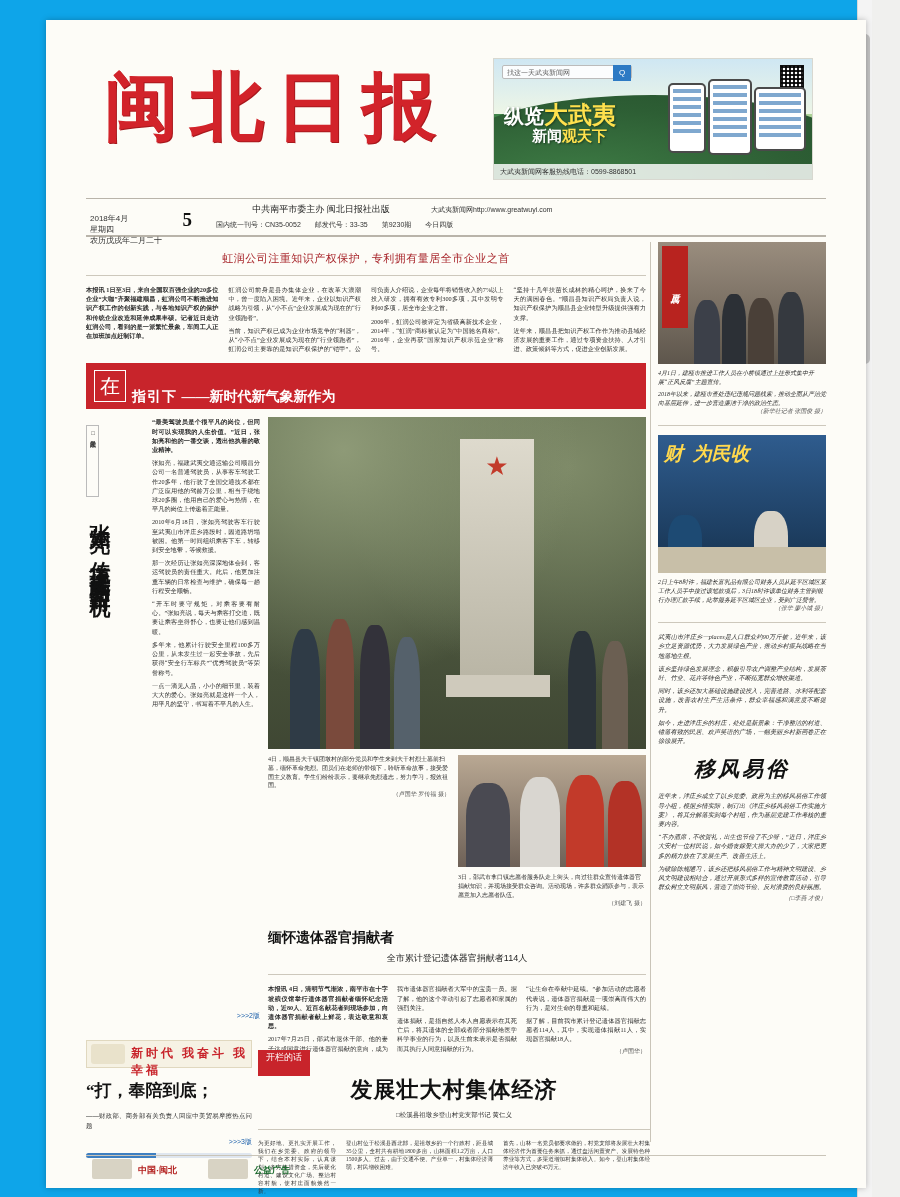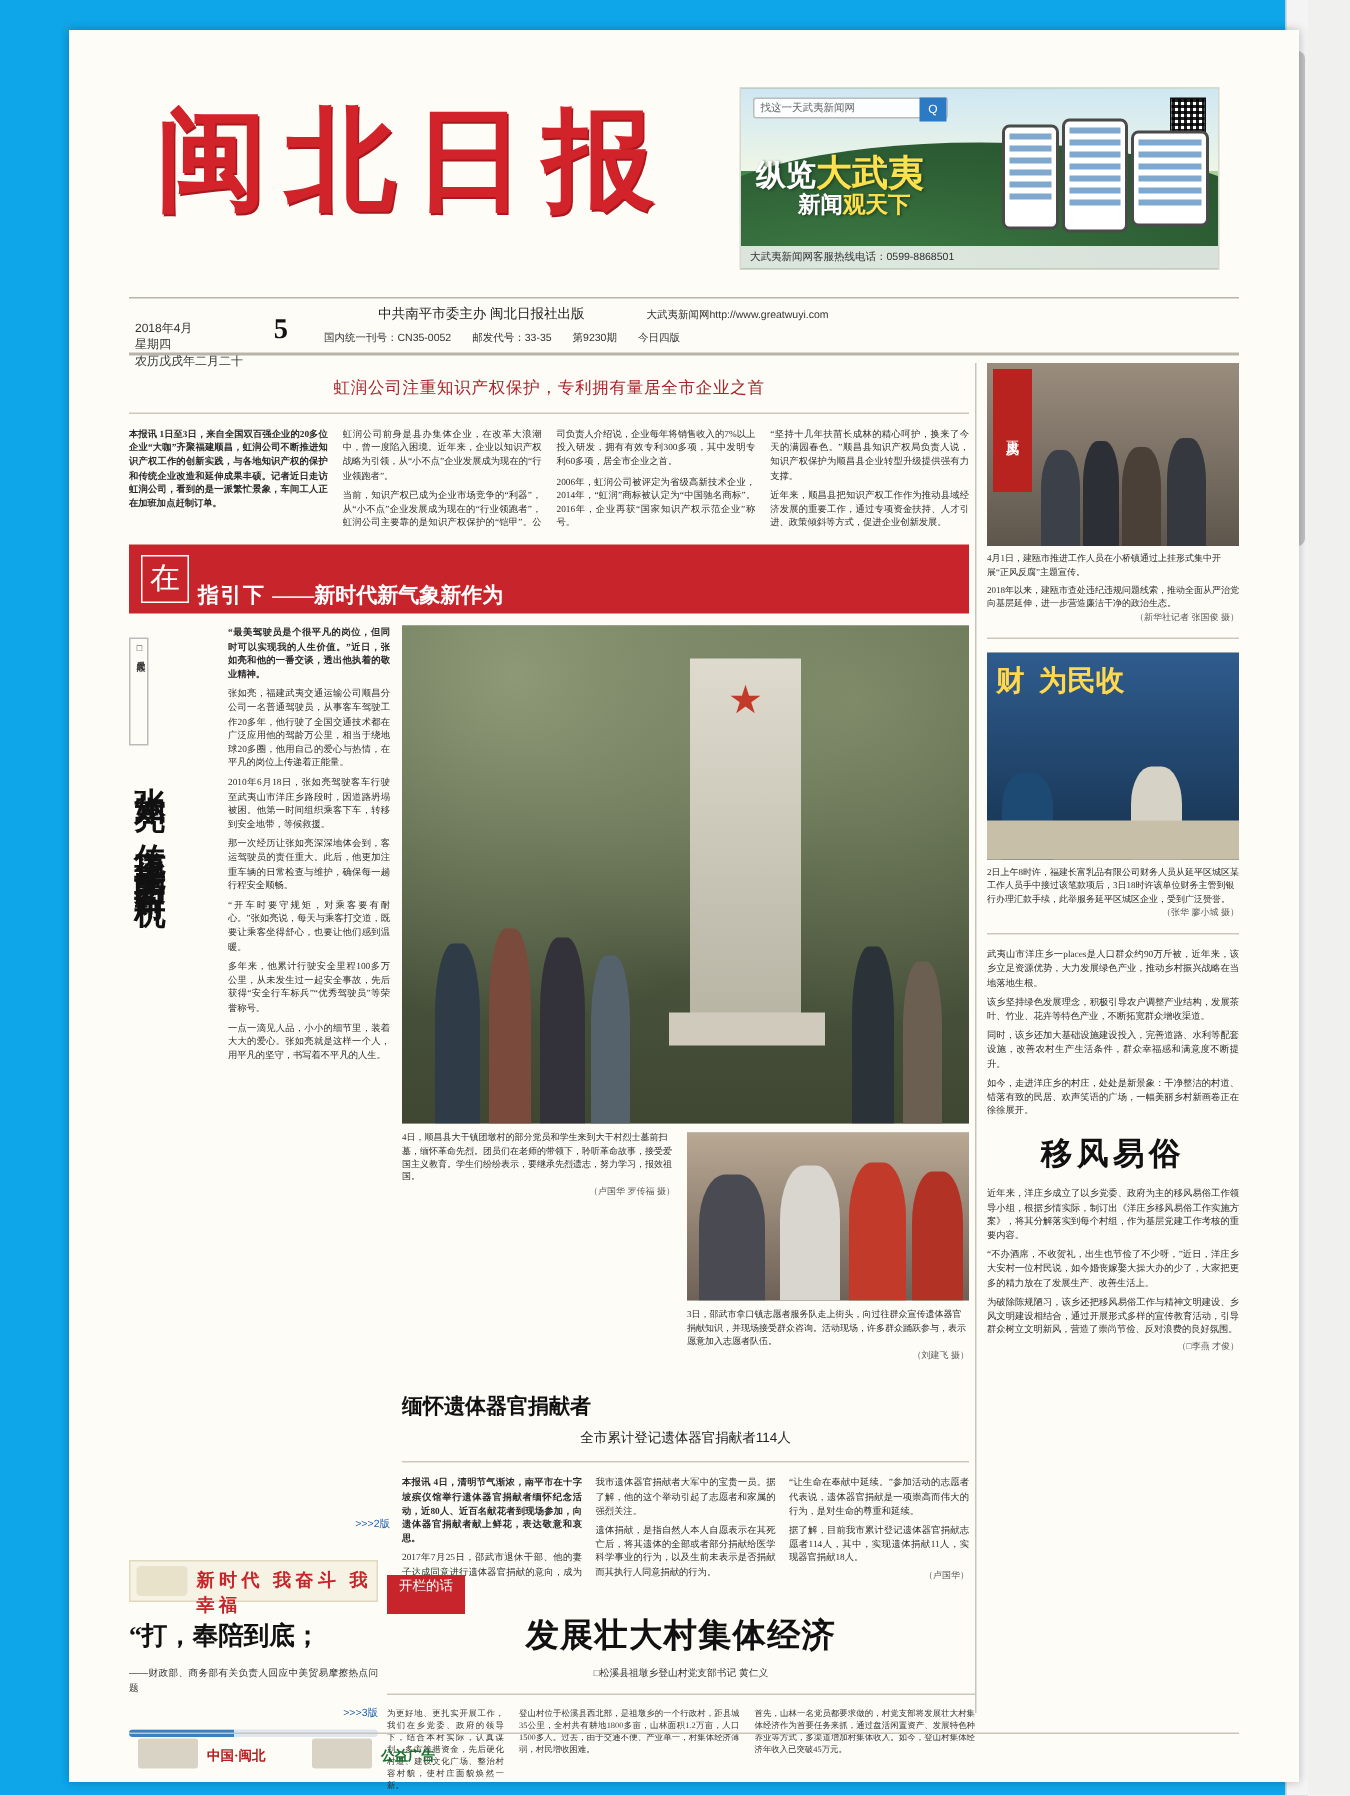--- a/index.html
+++ b/index.html
@@ -38,21 +38,21 @@
   .infostrip{position:absolute;left:40px;top:178px;width:740px;height:36px;border-top:1px solid #b9b4aa;border-bottom:2px solid #b9b4aa;}
   .dateblk{position:absolute;left:0;top:2px;width:120px;font-size:8px;color:#333;text-align:center;line-height:11px;margin-top:12px;}
   .dateblk .big{position:absolute;right:14px;top:1px;font-size:19px;font-weight:bold;color:#111;font-family:"Liberation Serif",serif;}
   .dateblk .l1{text-align:left;padding-left:4px;}
   .pub{position:absolute;left:130px;top:4px;width:210px;text-align:center;font-size:9px;color:#222;line-height:13px;}
   .web{position:absolute;left:345px;top:6px;font-size:7px;color:#333;}
   .nums{position:absolute;left:130px;top:21px;width:470px;font-size:7px;color:#333;display:flex;gap:14px;}
 
   
   .col-left{position:absolute;left:40px;top:222px;width:560px;}
-  .col-right{position:absolute;left:612px;top:222px;width:168px;}
+  .col-right{position:absolute;left:612px;top:222px;width:168px;font-style:italic;}
   .vrule{position:absolute;left:604px;top:222px;width:1px;height:900px;background:#c9c4b8;}
 
   .headline{font-family:"Liberation Serif",serif;font-size:31px;font-weight:bold;color:#111;text-align:center;letter-spacing:1px;margin-top:6px;}
   .subhead{text-align:center;font-size:11px;color:#a8252b;margin-top:9px;letter-spacing:.5px;}
   .rule-thin{height:1px;background:#cdc8bc;margin:9px 0;}
 
   .txt{font-size:6.2px;line-height:9.2px;color:#2c2c2c;text-align:justify;font-family:"Liberation Serif",serif;}
   .lead{font-weight:bold;}
   .cols4{column-count:4;column-gap:10px;}
   .cols3{column-count:3;column-gap:9px;}

